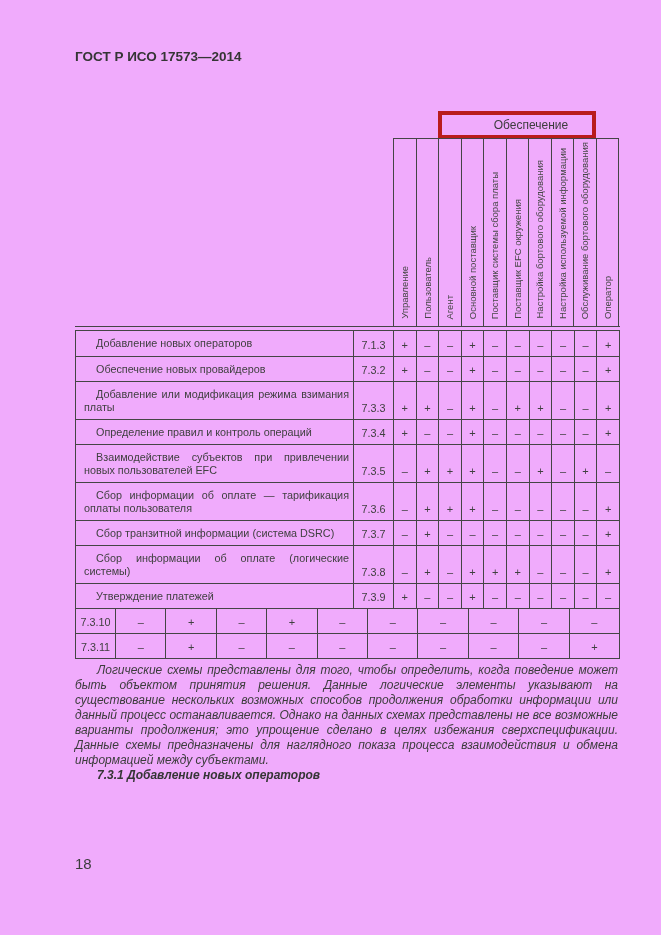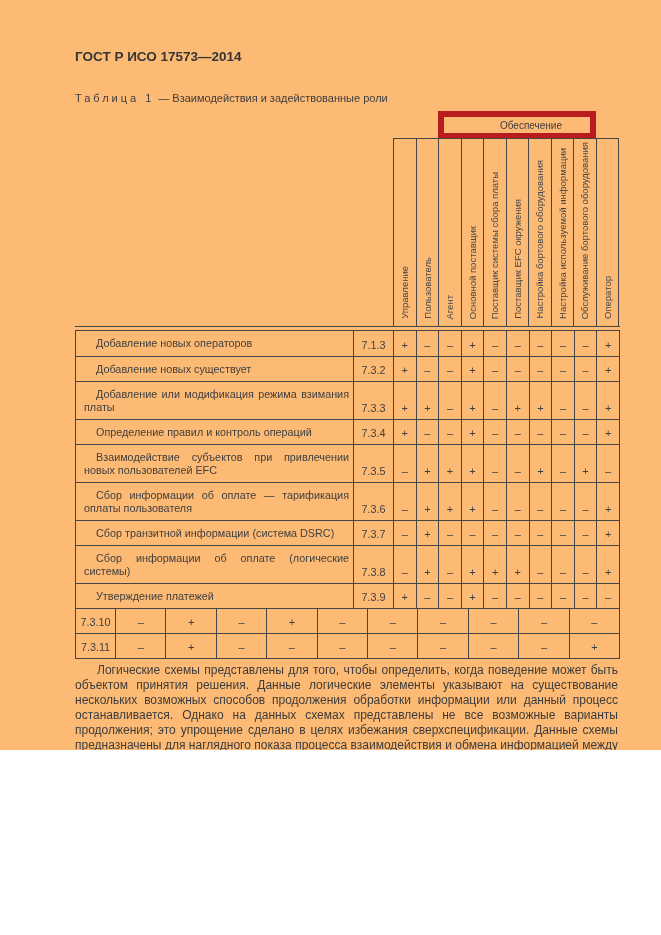--- a/index.html
+++ b/index.html
@@ -4,22 +4,22 @@
 <style>
   * { margin: 0; padding: 0; box-sizing: border-box; }
   html, body { background: #ffffff; }
   body {
     font-family: "Liberation Sans", "DejaVu Sans", sans-serif;
     color: #3a3a3a;
   }
   .page {
     position: relative;
     width: 661px;
-    height: 750px;
-    background: #fdba74;
+    height: 935px;
+    background: #f0abfc;
     overflow: hidden;
   }
   .doc-header {
     position: absolute;
     left: 75px; top: 49px;
     font-size: 13.5px;
     font-weight: bold;
     color: #353535;
   }
   .table-caption {
@@ -34,23 +34,23 @@
   
   .matrix {
     position: absolute;
     left: 75px; top: 111px;
     width: 545px; height: 540px;
   }
   .group-box {
     position: absolute;
     left: 363px; top: 0;
     width: 158px; height: 28px;
-    border: 6px solid #b91c1c;
+    border: 4px solid #b91c1c;
     display: flex; align-items: center; justify-content: center;
-    font-size: 10px;
+    font-size: 12px;
     color: #3d3d3d;
     padding-left: 28px;
   }
   .col-headers {
     position: absolute;
     left: 318px; top: 27px;
     width: 226px; height: 188px;
     display: flex;
   }
   .col-cell {
@@ -118,39 +118,36 @@
   
   .text-block {
     position: absolute;
     left: 75px; top: 663px;
     width: 543px;
     font-size: 12px;
     line-height: 15px;
     text-align: justify;
     color: #3c3c3c;
   }
-  .text-block p { text-indent: 22px; }
+  .text-block p { text-indent: 22px; font-style: italic; }
   .text-block p.heading { font-weight: bold; color: #353535; }
   .page-number {
     position: absolute;
     left: 75px; top: 855px;
     font-size: 15px;
     color: #3c3c3c;
   }
 </style>
 </head>
 <body>
 
 <div class="page">
 
   <div class="doc-header">ГОСТ Р ИСО 17573—2014</div>
 
-  <div class="table-caption">
-    <span class="cap-label">Таблица 1</span><span>— Взаимодействия и задействованные роли</span>
-  </div>
 
   <div class="matrix">
     <div class="group-box">Обеспечение</div>
     <div class="col-headers">
         <div class="col-cell">
     <span>Управление</span>
   </div>
         <div class="col-cell">
     <span>Пользователь</span>
   </div>
@@ -189,21 +186,21 @@
           <div class="m-val">–</div>
           <div class="m-val">+</div>
           <div class="m-val">–</div>
           <div class="m-val">–</div>
           <div class="m-val">–</div>
           <div class="m-val">–</div>
           <div class="m-val">–</div>
           <div class="m-val">+</div>
         </div>
         <div class="m-row">
-    <div class="m-task">Добавление новых существует</div>
+    <div class="m-task">Обеспечение новых провайдеров</div>
     <div class="m-clause">7.3.2</div>
   <div class="m-val">+</div>
           <div class="m-val">–</div>
           <div class="m-val">–</div>
           <div class="m-val">+</div>
           <div class="m-val">–</div>
           <div class="m-val">–</div>
           <div class="m-val">–</div>
           <div class="m-val">–</div>
           <div class="m-val">–</div>

